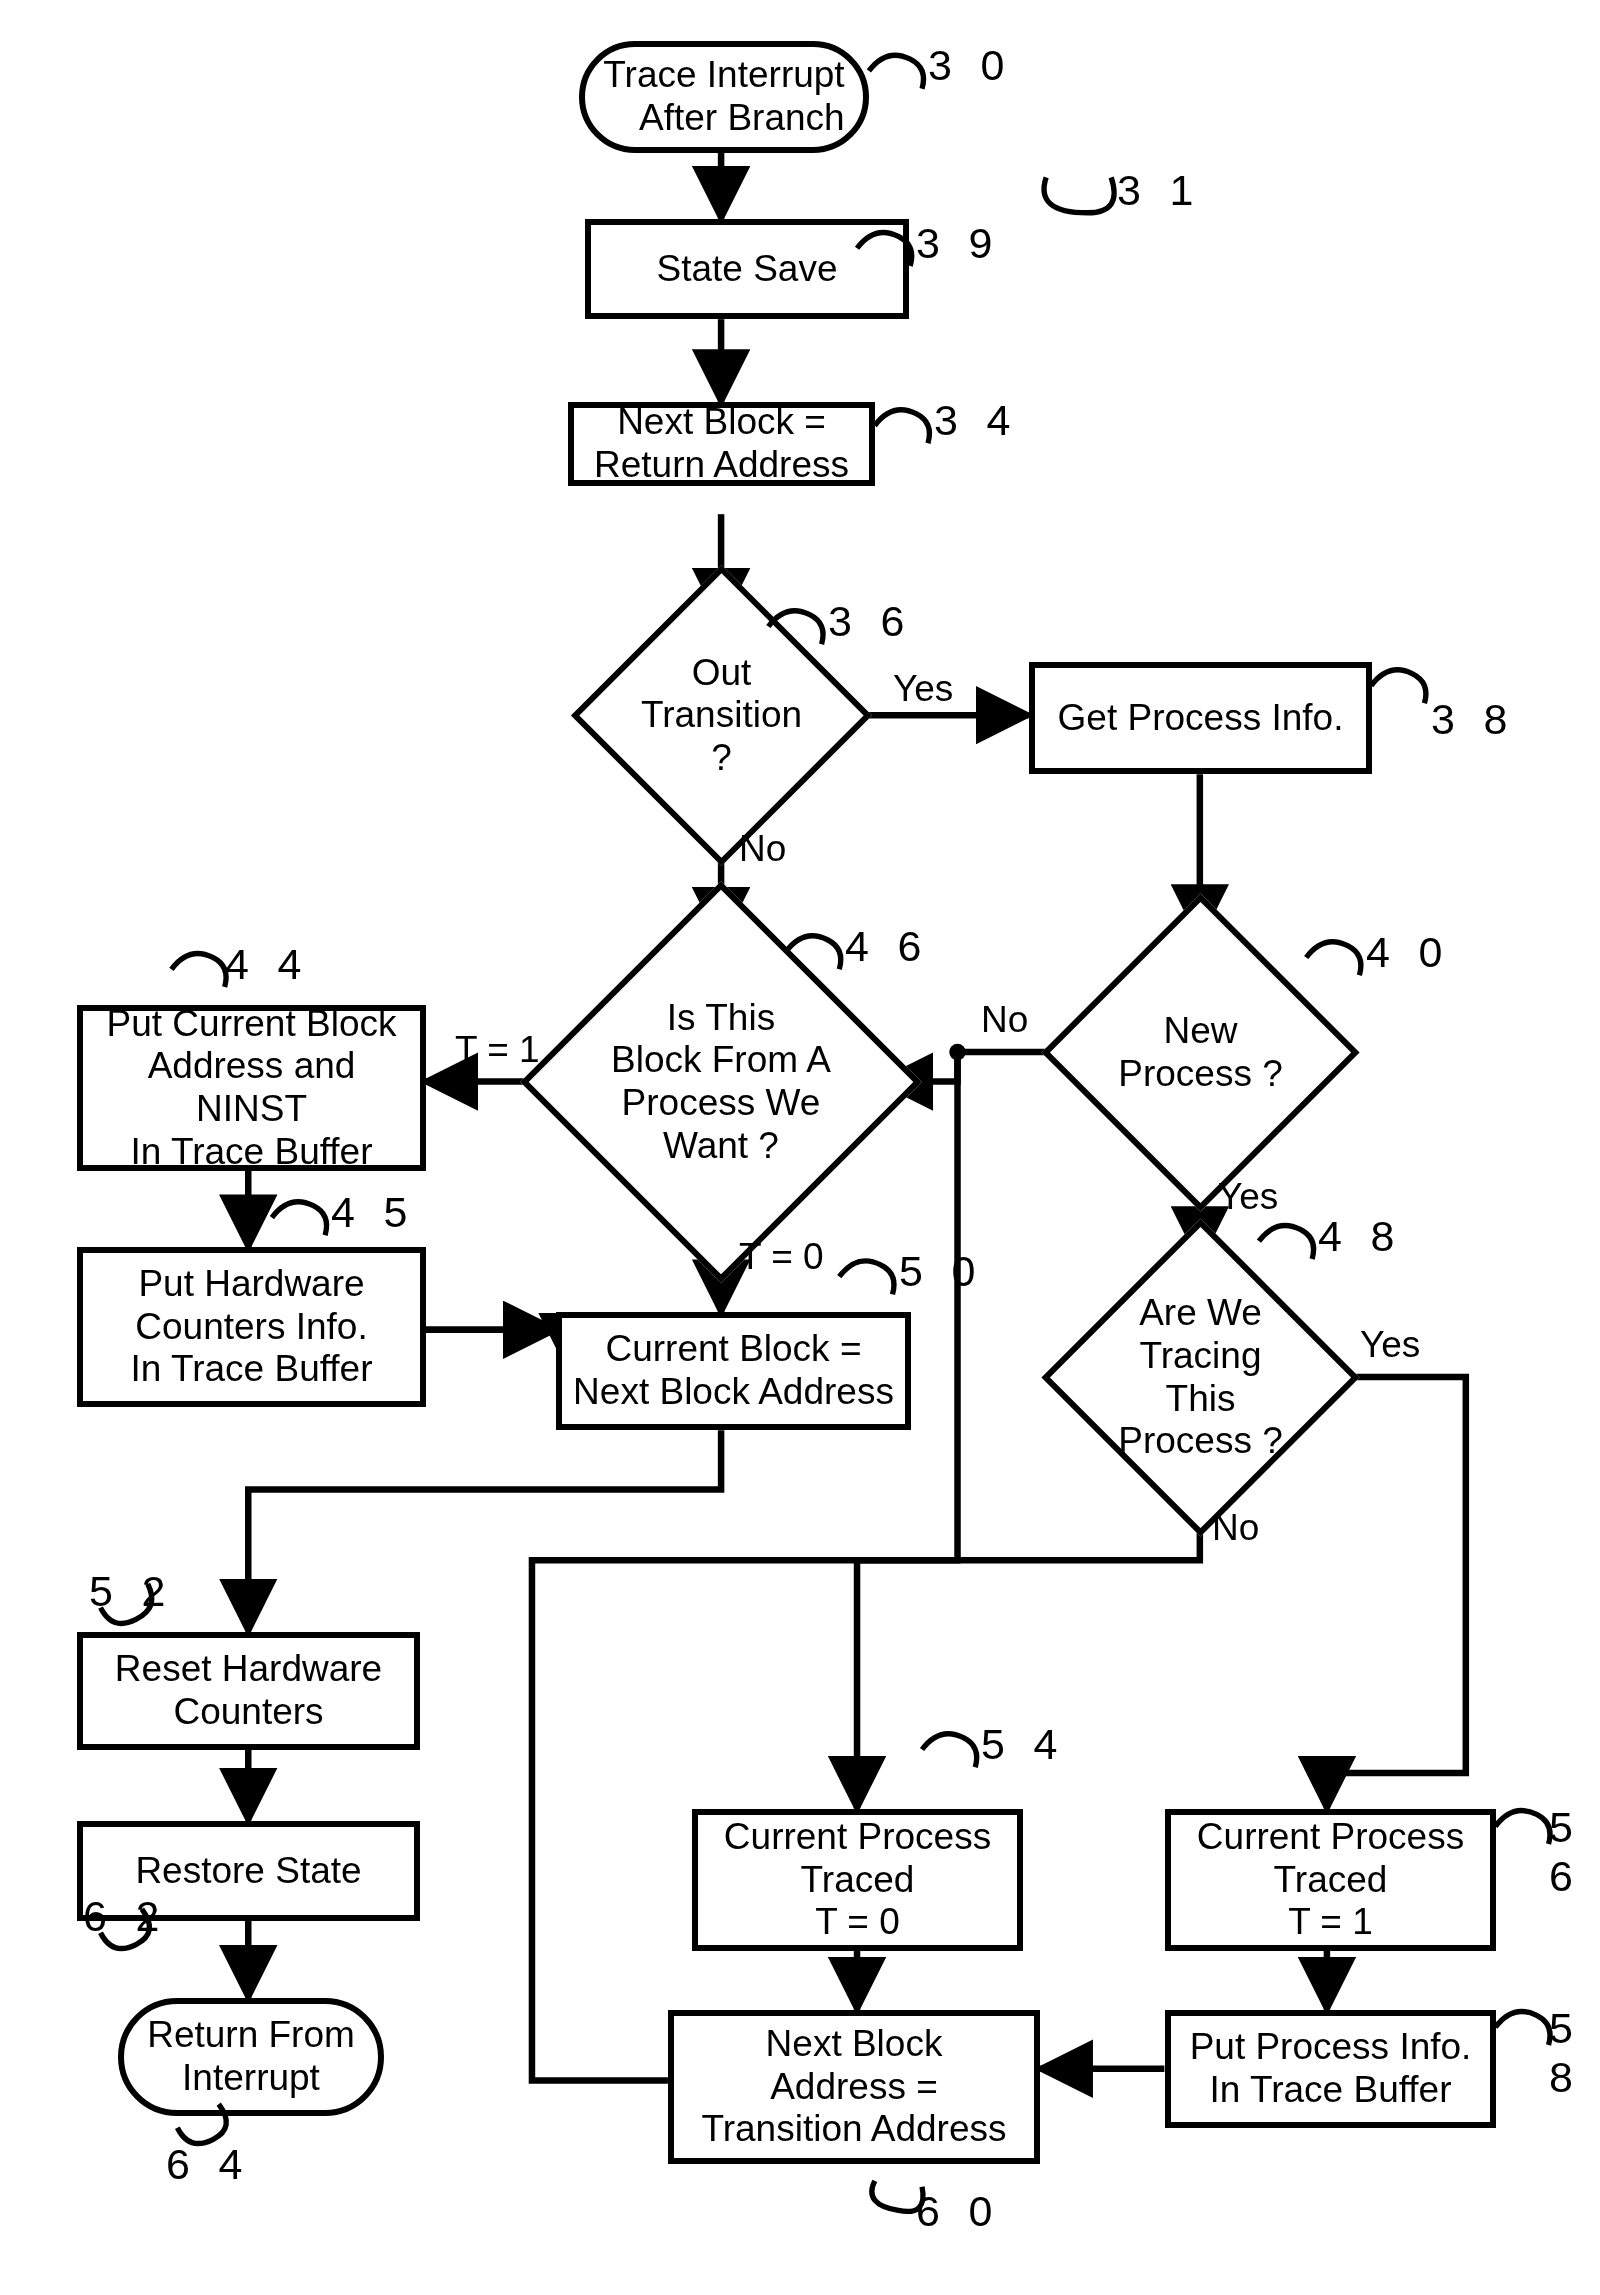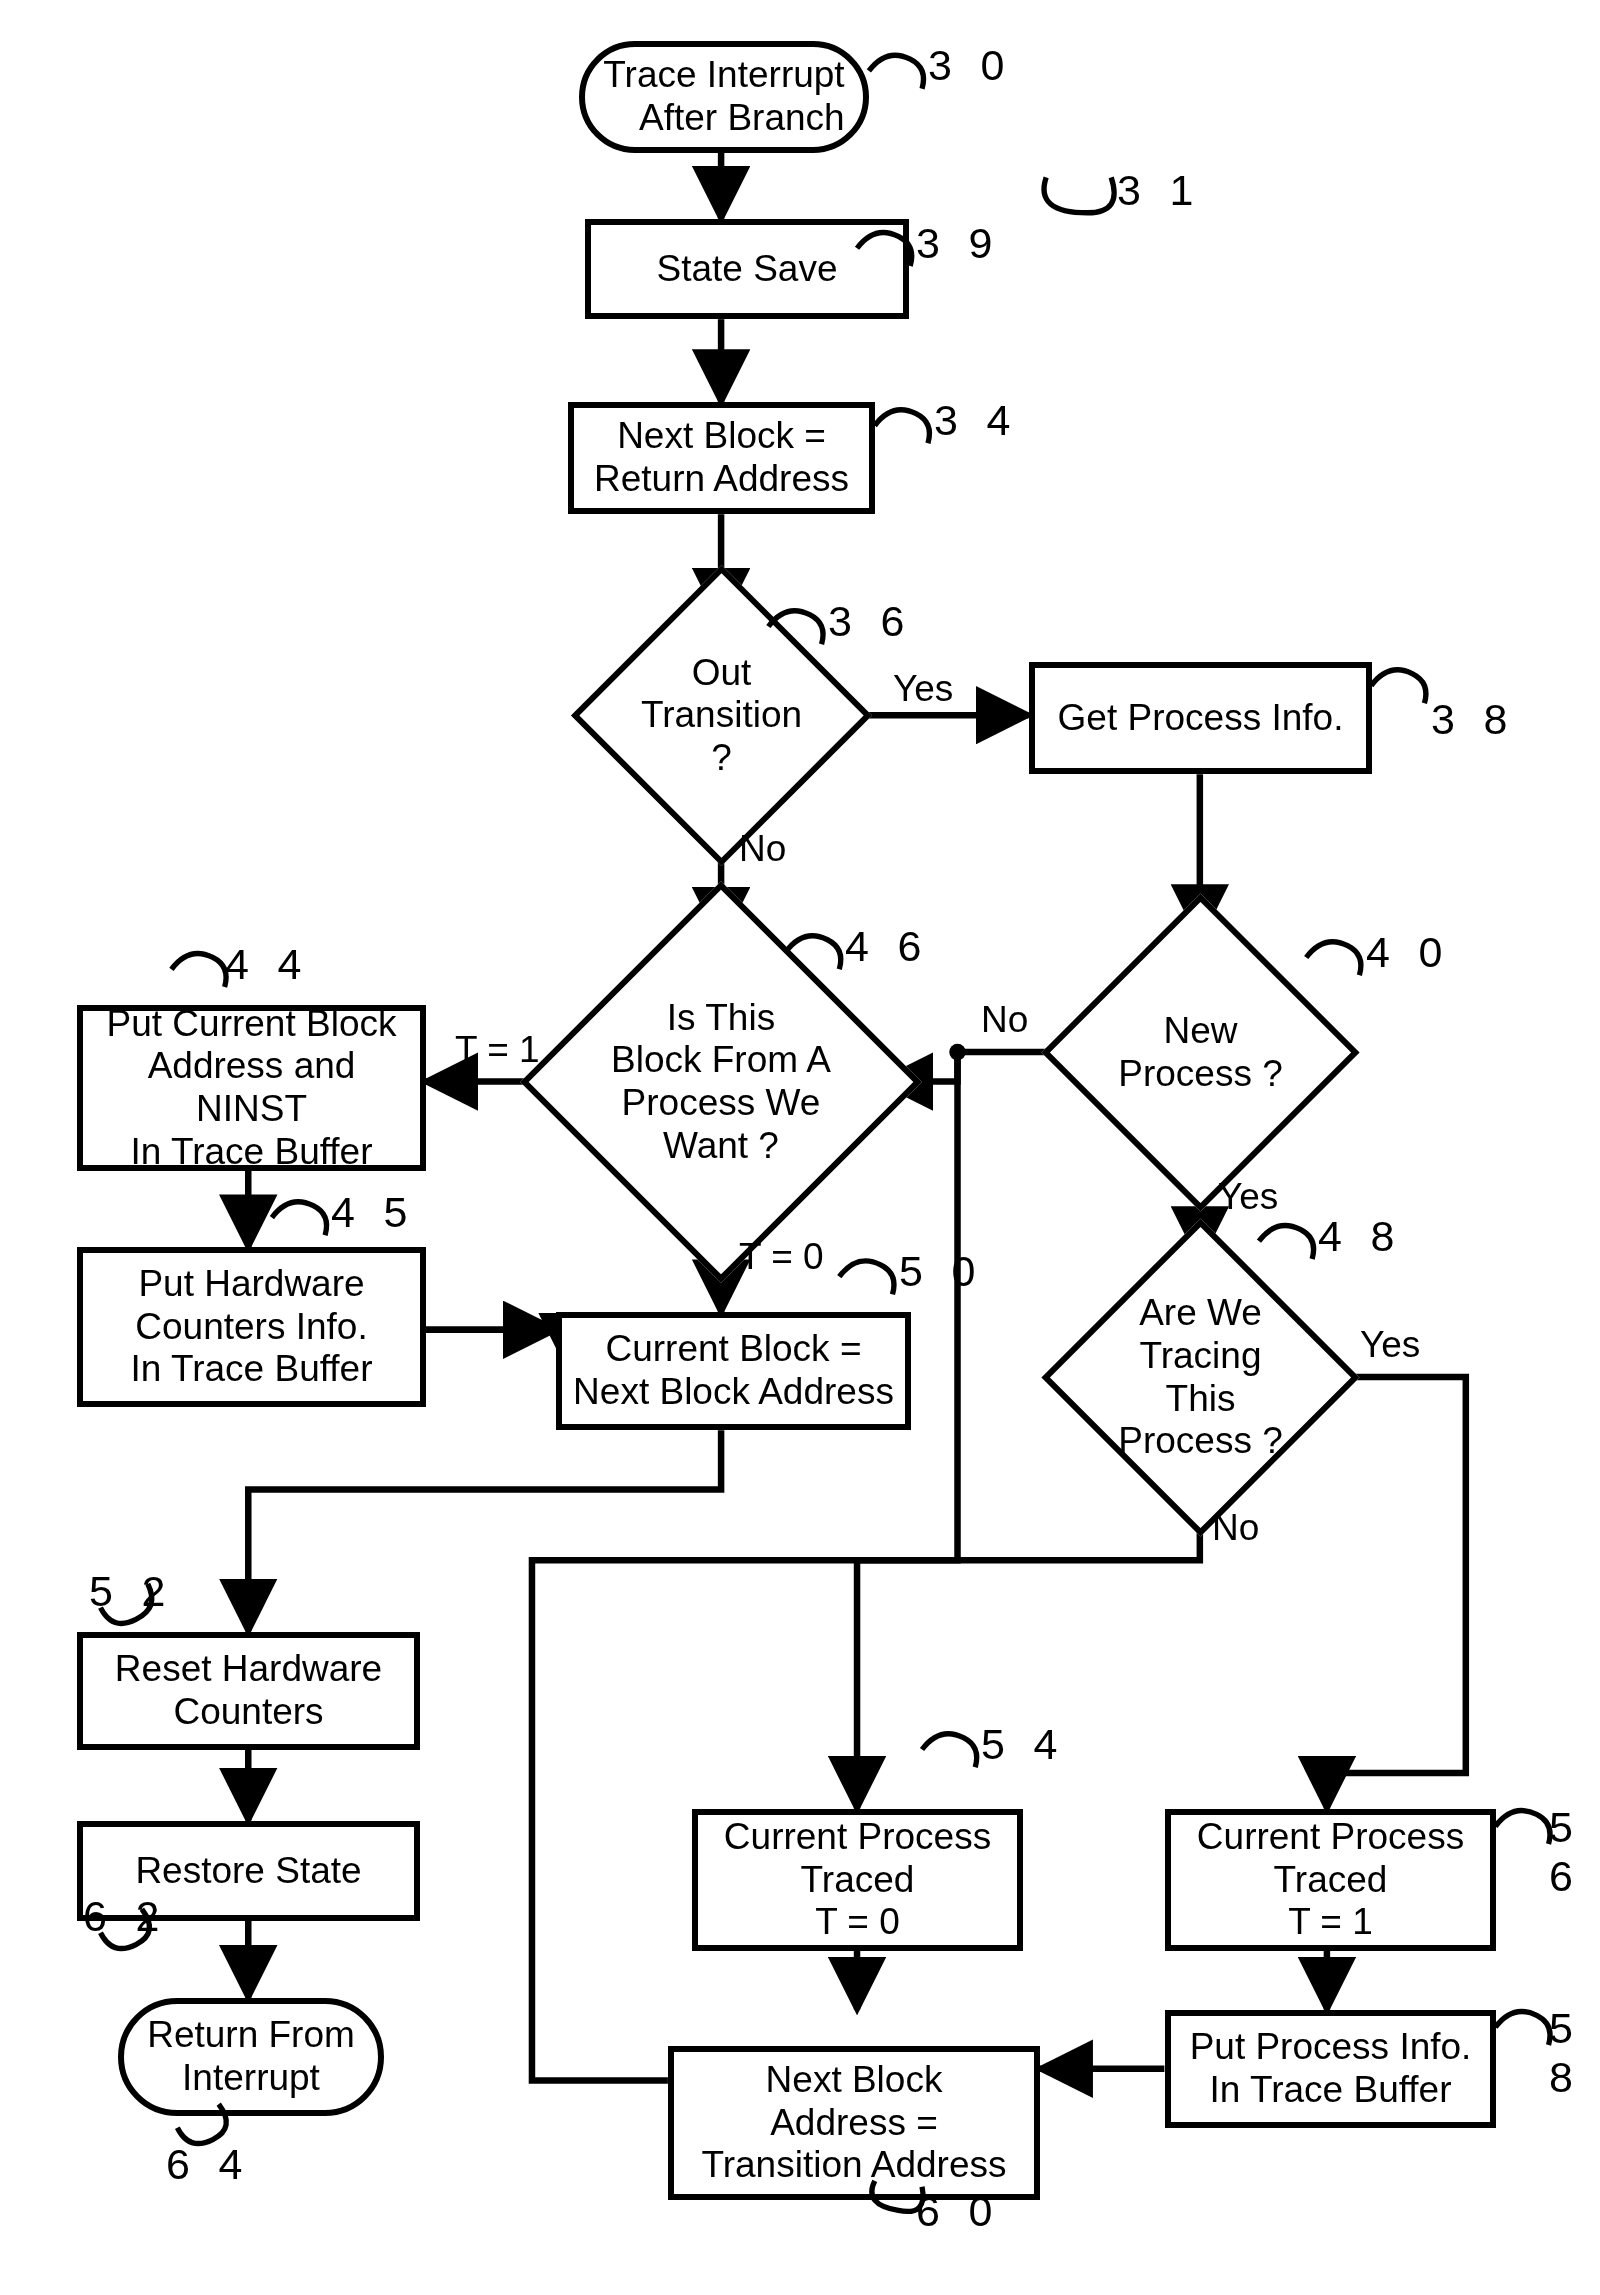--- a/index.html
+++ b/index.html
@@ -76,21 +76,21 @@
     <line x1="1620" y1="1790" x2="1620" y2="1780"></line>
   </g>
 </svg>
 
 <div class="node start" style="left:579px;top:41px;width:290px;height:112px;text-align:right;">
       <span>Trace Interrupt<br>After Branch</span>
     </div>
 <div class="node proc" style="left:585px;top:219px;width:324px;height:100px;">
       <span>State Save</span>
     </div>
-<div class="node proc" style="left:568px;top:402px;width:307px;height:112px;">
+<div class="node proc" style="left:568px;top:402px;width:307px;height:84px;">
       <span>Next Block =<br>Return Address</span>
     </div>
 
 <div class="dwrap" style="left:615px;top:609px;width:213px;height:213px;">
   <div class="diamond"></div>
   <div class="dtext">
         <span>Out Transition ?</span>
       </div>
 </div>
 
@@ -141,21 +141,21 @@
 
 <div class="node proc" style="left:692px;top:1809px;width:331px;height:142px;">
       <span>Current Process<br>Traced<br>T = 0</span>
     </div>
 <div class="node proc" style="left:1165px;top:1809px;width:331px;height:142px;">
       <span>Current Process<br>Traced<br>T = 1</span>
     </div>
 <div class="node proc" style="left:1165px;top:2010px;width:331px;height:118px;">
       <span>Put Process Info.<br>In Trace Buffer</span>
     </div>
-<div class="node proc" style="left:668px;top:2010px;width:372px;height:154px;margin-top:36px;">
+<div class="node proc" style="left:668px;top:2010px;width:372px;height:154px;">
       <span>Next Block<br>Address =<br>Transition Address</span>
     </div>
 
 <div class="lbl" style="left:893px;top:668px;">Yes</div>
 <div class="lbl" style="left:739px;top:828px;">No</div>
 <div class="lbl" style="left:981px;top:999px;">No</div>
 <div class="lbl" style="left:1218px;top:1176px;">Yes</div>
 <div class="lbl" style="left:455px;top:1029px;">T = 1</div>
 <div class="lbl" style="left:739px;top:1236px;">T = 0</div>
 <div class="lbl" style="left:1360px;top:1324px;">Yes</div>

